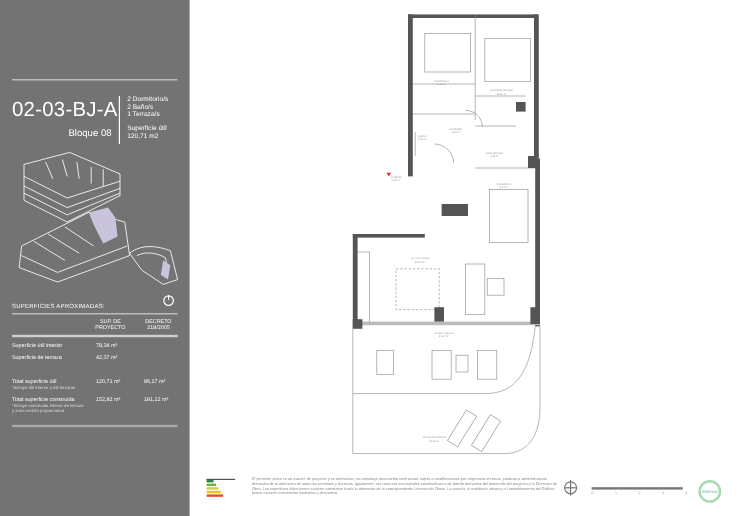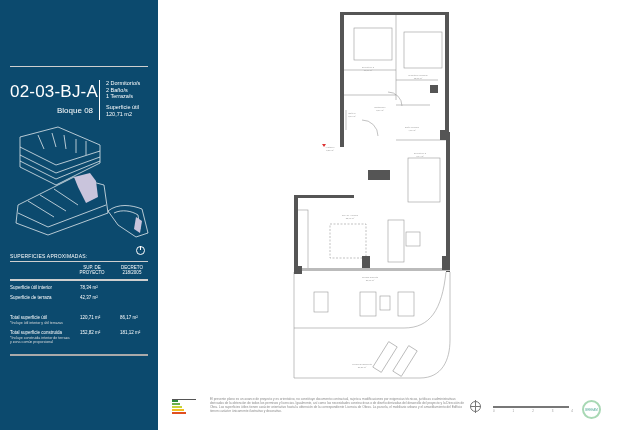--- a/index.html
+++ b/index.html
@@ -1,19 +1,19 @@
 <!DOCTYPE html>
 <html><head>
 <meta charset="utf-8">
 <style>
   * { box-sizing: border-box; margin: 0; padding: 0; }
   html, body { width: 630px; height: 430px; overflow: hidden; background: #ffffff; }
   body { position: relative; font-family: "Liberation Sans", sans-serif; }
 
-  .sidebar { position: absolute; left: 0; top: 0; width: 158px; height: 430px; background: #0c4a6e; color: #fff; }
+  .sidebar { position: absolute; left: 0; top: 0; width: 158px; height: 430px; background: #737373; color: #fff; }
   .sidebar .rule { position: absolute; left: 10px; width: 138px; height: 1px; background: #cfcfcf; }
   .unit-code { position: absolute; left: 10px; top: 82px; font-size: 17px; color: #fff; letter-spacing: 0.2px; }
   .unit-block { position: absolute; left: 57px; top: 106px; font-size: 8px; color: #fff; }
   .vdiv { position: absolute; left: 99px; top: 80px; width: 1px; height: 40px; background: #fff; }
   .features { position: absolute; left: 106px; top: 80px; font-size: 5.5px; line-height: 6.5px; color: #fff; }
   .sup-util { position: absolute; left: 106px; top: 104px; font-size: 5.5px; line-height: 6.5px; color: #fff; }
 
   .iso { position: absolute; left: 8px; top: 125px; width: 150px; height: 120px; }
   .compass-small { position: absolute; left: 136px; top: 246px; width: 9px; height: 9px; border: 1px solid #fff; border-radius: 50%; }
   .compass-small::after { content: ""; position: absolute; left: 3px; top: -1px; width: 1px; height: 4px; background: #fff; }

